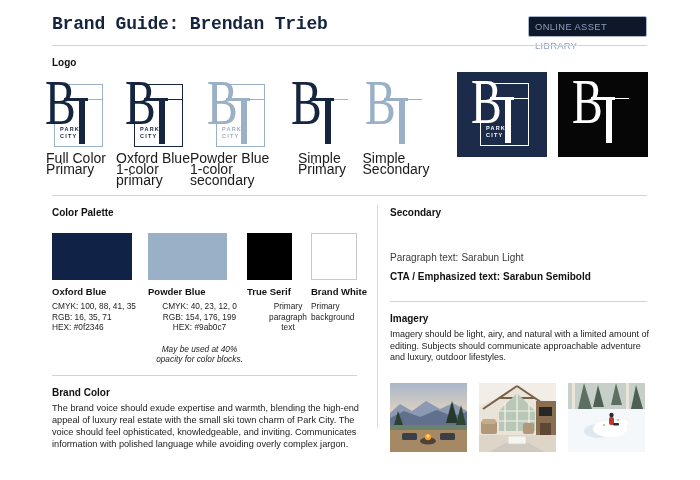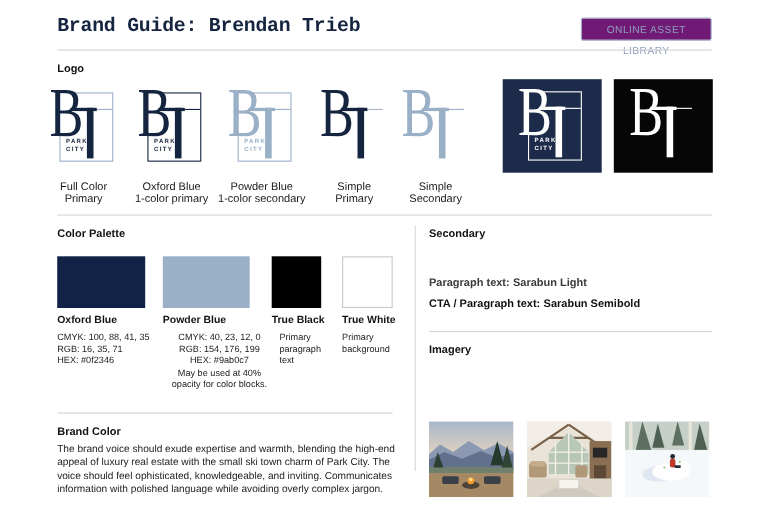--- a/index.html
+++ b/index.html
@@ -5,23 +5,23 @@
   html,body{margin:0;padding:0;background:#fff;}
   #page{position:relative;width:700px;height:480px;background:#ffffff;overflow:hidden;
         font-family:"Liberation Sans",sans-serif;color:#1a1a1a;}
   .hr{position:absolute;height:1px;background:#d3d3d3;}
   .vr{position:absolute;width:1px;background:#d8d8d8;}
 
   
   .page-title{position:absolute;left:52px;top:14px;font-family:Liberation Mono, monospace;
               font-weight:700;font-size:18px;letter-spacing:-.2px;color:var(--oxford_blue);}
   .lib-btn{position:absolute;left:528px;top:16px;width:119px;height:21px;box-sizing:border-box;
-           border:1px solid var(--button_border);border-radius:2px;background:#701a75;
+           border:1px solid var(--button_border);border-radius:2px;background:#0f172a;
            color:var(--button_text);font-size:9.3px;letter-spacing:.4px;line-height:19px;
-           text-align:center;cursor:pointer;}
+           text-align:left;cursor:pointer;}
 
   
   .sec-h{position:absolute;font-size:10px;font-weight:700;color:#111;}
 
   
   .bt{position:relative;width:56px;height:65px;flex:none;}
   .bt .box{position:absolute;left:6px;top:1px;width:47px;height:61px;border:1px solid;}
   .bt .b{position:absolute;left:-3px;top:-12px;font-family:"Liberation Serif",serif;
          font-size:64px;line-height:1;font-weight:400;transform:scaleX(.72);
          transform-origin:left top;}
@@ -43,39 +43,39 @@
   .v-simple1 .b{color:var(--oxford_blue);}
   .v-simple1 .bar,.v-simple1 .stem{background:var(--oxford_blue);}
   .v-simple1 .ext{background:#a8b4c6;}
   .v-simple2 .b{color:var(--powder_blue);}
   .v-simple2 .bar,.v-simple2 .stem,.v-simple2 .ext{background:var(--powder_blue);}
   .v-white .b,.v-white .park{color:#ffffff;}
   .v-white .bar,.v-white .stem,.v-white .ext{background:#ffffff;}
   .v-white .box{border-color:#ffffff;}
 
   .tile{position:absolute;top:83px;display:flex;flex-direction:column;align-items:center;}
-  .logo-label{margin-top:17px;font-size:10px;line-height:11px;text-align:center;
+  .logo-label{margin-top:5px;font-size:14px;line-height:11px;
               white-space:pre-line;color:#1a1a1a;}
   .sq{position:absolute;top:72px;width:90px;height:85px;display:flex;
       align-items:center;justify-content:center;}
   .on-color-note{position:absolute;left:455px;top:164px;width:196px;text-align:center;
                  font-size:8.8px;color:#1a1a1a;}
 
   
   .swatch{position:absolute;top:233px;height:47px;}
   .swatch.white{box-sizing:border-box;border:1px solid #c9c9c9;}
   .sw-name{position:absolute;top:286px;font-size:9.5px;font-weight:700;color:#111;}
   .sw-detail{position:absolute;top:301px;font-size:8.3px;line-height:10.5px;color:#222;}
-  .sw-note{margin-top:1px;}
+  .sw-note{margin-top:11px;font-style:italic;}
 
   
   .t-row1{position:absolute;left:390px;top:231px;font-family:"Liberation Serif",serif;
           font-size:11px;font-weight:700;color:var(--oxford_blue);}
   .t-row1 .t-value{margin-left:4px;}
-  .t-row2{position:absolute;left:390px;top:252px;font-size:10px;font-weight:700;color:#3a3a3a;}
+  .t-row2{position:absolute;left:390px;top:252px;font-size:10px;font-weight:400;color:#3a3a3a;}
   .t-row2 .t-value{margin-left:3px;}
   .t-row3{position:absolute;left:390px;top:271px;font-size:10px;font-weight:700;color:#111;}
   .t-row3 .t-value{margin-left:3px;}
 
   .body-text{position:absolute;font-size:9.2px;line-height:12px;color:#222;}
   .photo{position:absolute;top:383px;width:77px;height:69px;overflow:hidden;}
 </style>
 </head>
 <body>
 
@@ -184,51 +184,52 @@
 
   <div class="sec-h" style="left:52px;top:207px;">Color Palette</div>
 
   <div class="swatch" style="left: 52px; width: 80px; background: rgb(16, 35, 71);"></div>
   <div class="swatch" style="left: 148px; width: 79px; background: rgb(154, 176, 199);"></div>
   <div class="swatch" style="left: 247px; width: 45px; background: rgb(0, 0, 0);"></div>
   <div class="swatch white" style="left: 311px; width: 46px; background: rgb(255, 255, 255);"></div>
 
   <div class="sw-name" style="left:52px;">Oxford Blue</div>
   <div class="sw-name" style="left:148px;">Powder Blue</div>
-  <div class="sw-name" style="left:247px;">True Black</div>
-  <div class="sw-name" style="left:311px;">True White</div>
+  <div class="sw-name" style="left:247px;">True Serif</div>
+  <div class="sw-name" style="left:311px;">Brand White</div>
 
   <div class="sw-detail" style="left:52px;width:92px;">
     <div>CMYK: 100, 88, 41, 35</div>
     <div>RGB: 16, 35, 71</div>
     <div>HEX: #0f2346</div>
   </div>
   <div class="sw-detail" style="left:152px;width:95px;text-align:center;">
     <div>CMYK: 40, 23, 12, 0</div>
     <div>RGB: 154, 176, 199</div>
     <div>HEX: #9ab0c7</div>
     <div class="sw-note">May be used at 40% opacity for color blocks.</div>
   </div>
-  <div class="sw-detail" style="left:254px;width:48px;">Primary paragraph text</div>
+  <div class="sw-detail" style="left:264px;width:48px;text-align:center;">Primary paragraph text</div>
   <div class="sw-detail" style="left:311px;width:50px;">Primary background</div>
 
   <div class="hr" style="left:52px;top:375px;width:305px;"></div>
   <div class="sec-h" style="left:52px;top:387px;">Brand Color</div>
   <div class="body-text" style="left:52px;top:402px;width:312px;">The brand voice should exude expertise and warmth, blending the high-end appeal of luxury real estate with the small ski town charm of Park City. The voice should feel ophisticated, knowledgeable, and inviting. Communicates information with polished language while avoiding overly complex jargon.</div>
 
   <div class="sec-h" style="left:390px;top:207px;">Secondary</div>
   <div class="t-row2">
     <span>Paragraph text:</span><span class="t-value">Sarabun Light</span>
   </div>
   <div class="t-row3">
-    <span>CTA / Paragraph text:</span><span class="t-value">Sarabun Semibold</span>
+    <span>CTA / Emphasized text:</span><span class="t-value">Sarabun Semibold</span>
   </div>
   <div class="hr" style="left:390px;top:301px;width:257px;"></div>
 
   <div class="sec-h" style="left:390px;top:313px;">Imagery</div>
+  <div class="body-text" style="left:390px;top:329px;width:262px;font-size:9px;line-height:11.5px;">Imagery should be light, airy, and natural with a limited amount of editing. Subjects should communicate approachable adventure and luxury, outdoor lifestyles.</div>
 
   <div class="photo" style="left:390px;">
     <svg width="77" height="69" viewBox="0 0 77 69">
       <defs>
         <linearGradient id="sky1" x1="0" y1="0" x2="0" y2="1">
           <stop offset="0" stop-color="#a9b7ca"></stop>
             <stop offset="0.75" stop-color="#e2d3c0"></stop>
             <stop offset="1" stop-color="#eccfa6"></stop>
         </linearGradient>
       </defs>

